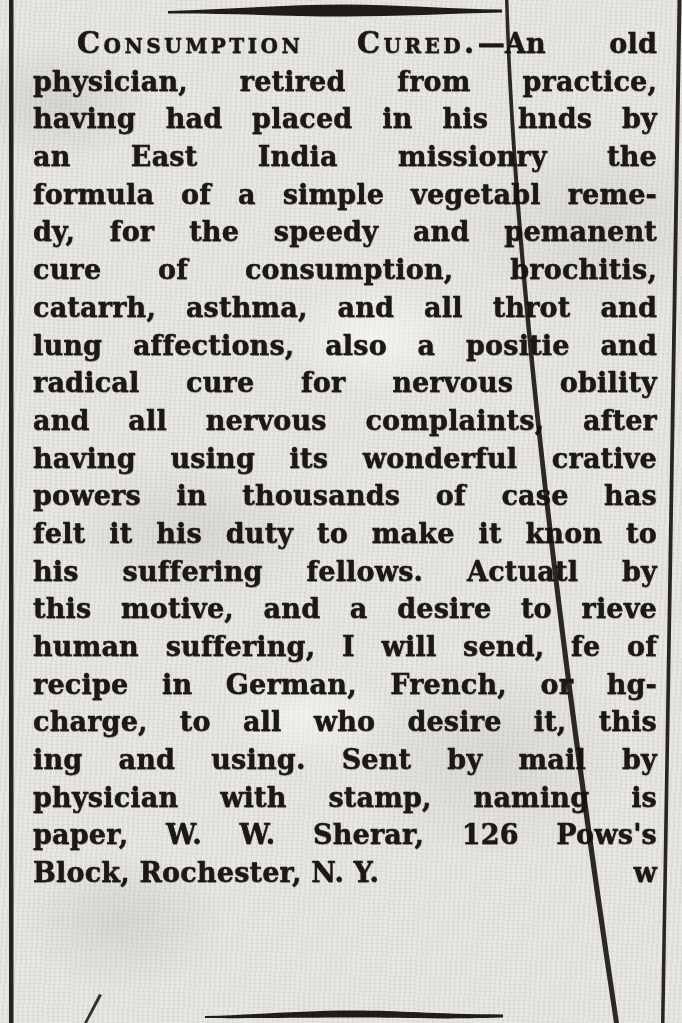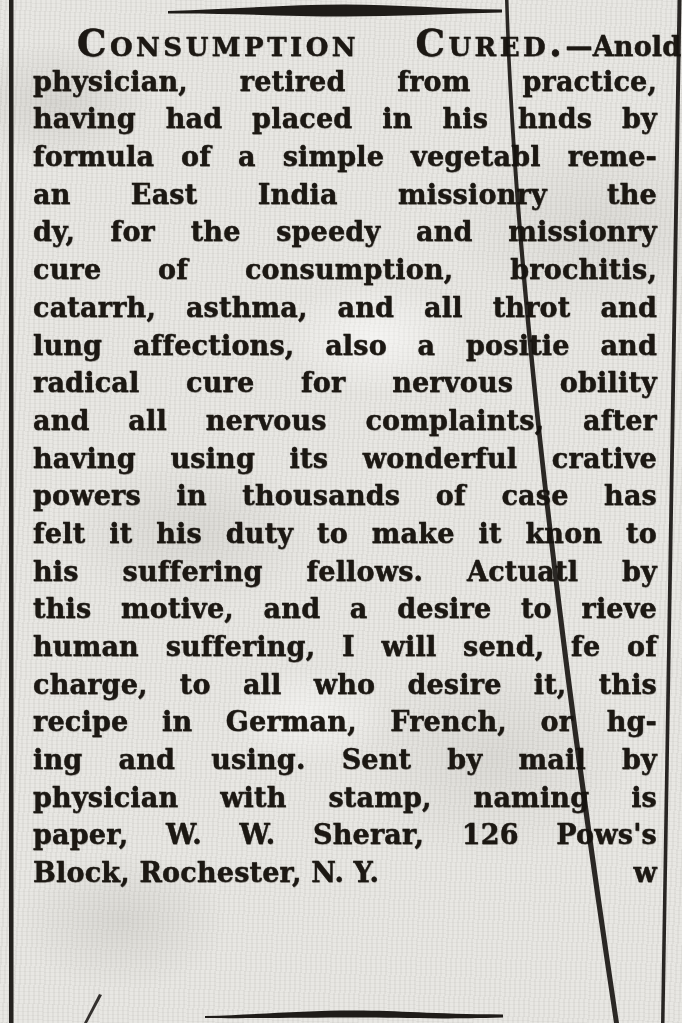--- a/index.html
+++ b/index.html
@@ -26,51 +26,51 @@
     position:absolute;left:33px;top:25px;width:624px;z-index:1;
     font-weight:700;font-size:27px;line-height:37.7px;
     color:#1c1813;
     -webkit-text-stroke:0.35px #1c1813;
     text-shadow:0 0 1px rgba(28,24,19,.5), 0.5px 0.5px 0 rgba(28,24,19,.25);
     letter-spacing:0.2px;
   }
   .line{height:37.7px;text-align:justify;text-align-last:justify;white-space:nowrap;}
   .first-line,.last-line{display:flex;justify-content:space-between;align-items:baseline;text-align:left;text-align-last:auto;}
   .first-left{padding-left:44px;white-space:nowrap;}
-  .heading{font-variant:small-caps;font-size:37px;letter-spacing:3.5px;word-spacing:40px;}
+  .heading{font-variant:small-caps;font-size:29px;letter-spacing:3.5px;word-spacing:40px;}
   .svg-marks{position:absolute;left:0;top:0;z-index:3;pointer-events:none;}
 </style>
 </head>
 <body>
 
 <div class="page">
 
   <div class="text-col">
     <div class="line first-line">
       <span class="first-left"><span class="heading">Consumption Cured.</span><span>—An</span></span>
       <span>old</span>
     </div>
     <div class="line">physician, retired from practice,</div>
     <div class="line">having had placed in his hnds by</div>
+    <div class="line">an East India missionry the</div>
     <div class="line">formula of a simple vegetabl reme-</div>
-    <div class="line">an East India missionry the</div>
-    <div class="line">dy, for the speedy and missionry</div>
+    <div class="line">dy, for the speedy and pemanent</div>
     <div class="line">cure of consumption, brochitis,</div>
     <div class="line">catarrh, asthma, and all throt and</div>
     <div class="line">lung affections, also a positie and</div>
     <div class="line">radical cure for nervous obility</div>
     <div class="line">and all nervous complaints, after</div>
     <div class="line">having using its wonderful crative</div>
     <div class="line">powers in thousands of case has</div>
     <div class="line">felt it his duty to make it knon to</div>
     <div class="line">his suffering fellows. Actuatl by</div>
     <div class="line">this motive, and a desire to rieve</div>
     <div class="line">human suffering, I will send, fe of</div>
+    <div class="line">recipe in German, French, or hg-</div>
     <div class="line">charge, to all who desire it, this</div>
-    <div class="line">recipe in German, French, or hg-</div>
     <div class="line">ing and using. Sent by mail by</div>
     <div class="line">physician with stamp, naming is</div>
     <div class="line">paper, W. W. Sherar, 126 Pows's</div>
     <div class="line last-line">
       <span>Block, Rochester, N. Y.</span>
       <span>w</span>
     </div>
   </div>
 
   <svg class="svg-marks" width="682" height="1023" viewBox="0 0 682 1023">

